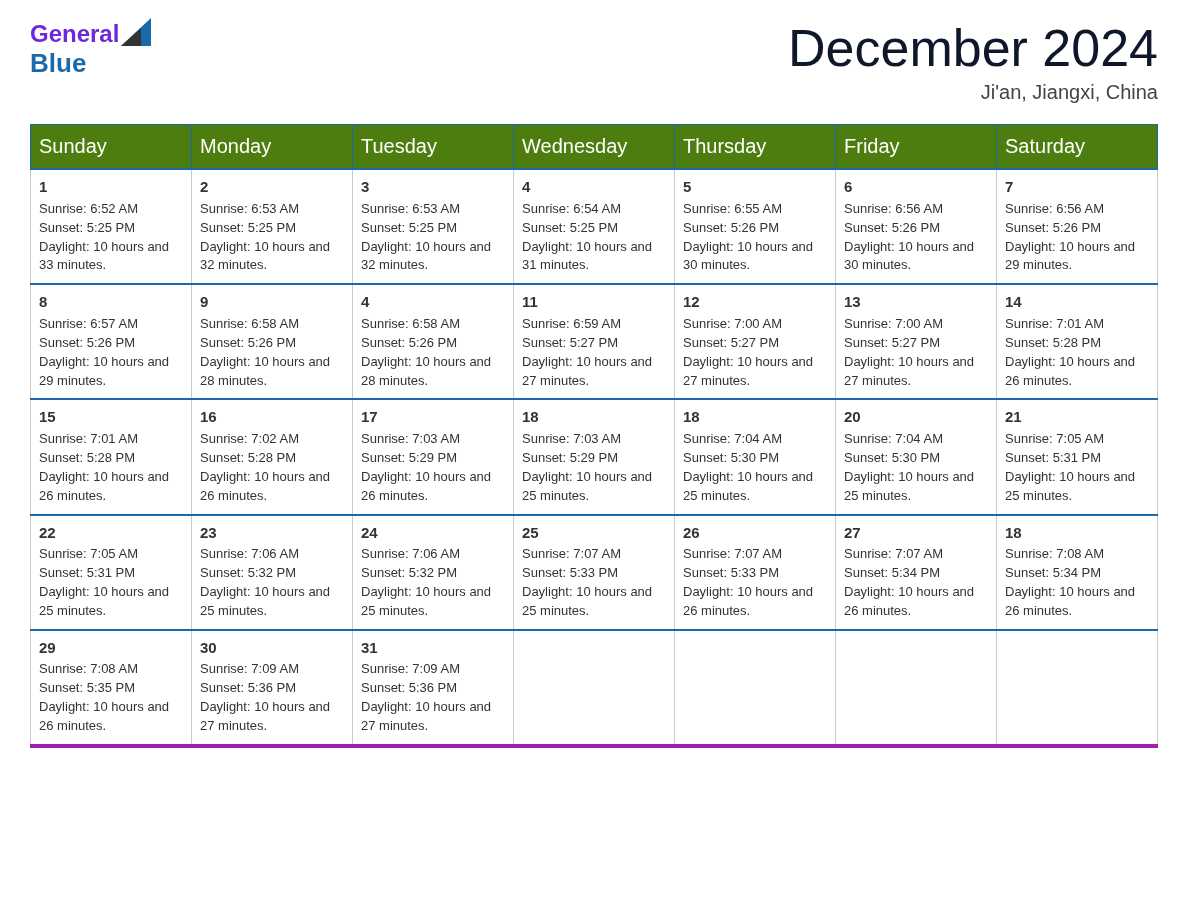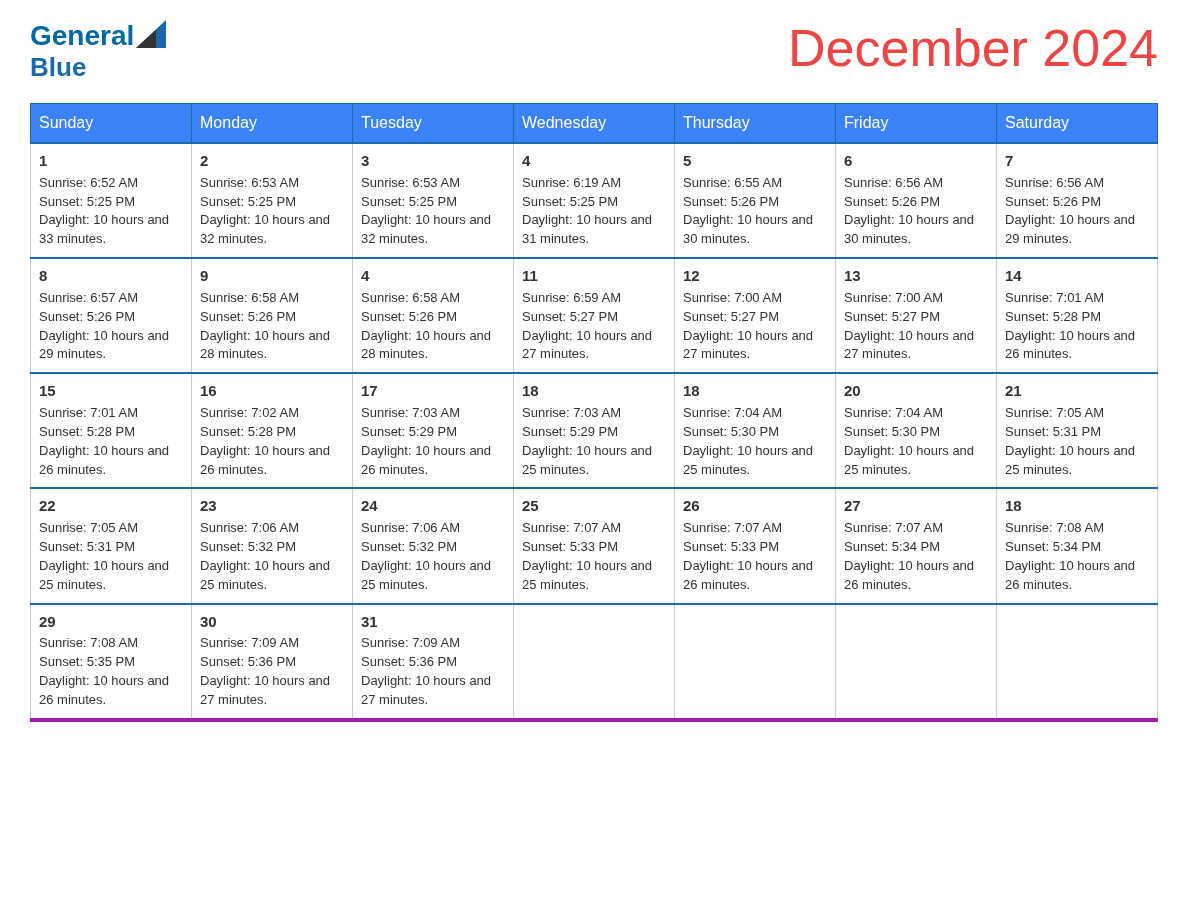--- a/index.html
+++ b/index.html
@@ -15,59 +15,59 @@
       justify-content: space-between;
       align-items: flex-start;
       margin-bottom: 20px;
     }
     .logo {
       display: flex;
       align-items: center;
       gap: 0;
     }
     .logo-text {
-      font-size: 28px;
+      font-size: 24px;
       font-weight: bold;
-      color: #0369a1;
+      color: #6d28d9;
     }
     .logo-blue {
       color: #1a6aab;
       font-size: 26px;
       font-weight: bold;
     }
     .logo-icon {
       width: 30px;
       height: 28px;
       margin-left: 2px;
       margin-top: -4px;
     }
     .title-block {
       text-align: right;
     }
     .month-title {
       font-size: 52px;
       font-weight: normal;
-      color: #ef4444;
+      color: #0f172a;
       line-height: 1.1;
     }
     .location {
       font-size: 20px;
       color: #444;
       margin-top: 4px;
     }
     table {
       width: 100%;
       border-collapse: collapse;
       table-layout: fixed;
     }
     thead tr th {
-      background-color: #3b82f6;
+      background-color: #4d7c0f;
       color: #fff;
       padding: 10px 8px;
-      font-size: 16px;
+      font-size: 20px;
       font-weight: normal;
       text-align: left;
       border: 1px solid #1a6aab;
     }
     tbody tr td {
       vertical-align: top;
       padding: 6px 8px 8px 8px;
       font-size: 13px;
       color: #333;
       border: 1px solid #ccc;
@@ -111,41 +111,42 @@
         <svg class="logo-icon" viewBox="0 0 30 28" xmlns="http://www.w3.org/2000/svg">
           <polygon points="0,28 30,0 30,28" fill="#1a6aab"></polygon>
           <polygon points="0,28 20,10 20,28" fill="#333"></polygon>
         </svg>
       </div>
       <span class="logo-blue">Blue</span>
     </div>
   </div>
   <div class="title-block">
     <div class="month-title">December 2024</div>
+    <div class="location">Ji'an, Jiangxi, China</div>
   </div>
 </div>
 
 <table>
   <thead>
     <tr>
     <th>Sunday</th>
         <th>Monday</th>
         <th>Tuesday</th>
         <th>Wednesday</th>
         <th>Thursday</th>
         <th>Friday</th>
         <th>Saturday</th>
       </tr>
   </thead>
   <tbody id="calendar-body">
   <tr>
         <td><span class="day-num">1</span><span>Sunrise: 6:52 AM</span><br><span>Sunset: 5:25 PM</span><br><span>Daylight: 10 hours and 33 minutes.</span></td>
         <td><span class="day-num">2</span><span>Sunrise: 6:53 AM</span><br><span>Sunset: 5:25 PM</span><br><span>Daylight: 10 hours and 32 minutes.</span></td>
         <td><span class="day-num">3</span><span>Sunrise: 6:53 AM</span><br><span>Sunset: 5:25 PM</span><br><span>Daylight: 10 hours and 32 minutes.</span></td>
-        <td><span class="day-num">4</span><span>Sunrise: 6:19 AM</span><br><span>Sunset: 5:25 PM</span><br><span>Daylight: 10 hours and 31 minutes.</span></td>
+        <td><span class="day-num">4</span><span>Sunrise: 6:54 AM</span><br><span>Sunset: 5:25 PM</span><br><span>Daylight: 10 hours and 31 minutes.</span></td>
         <td><span class="day-num">5</span><span>Sunrise: 6:55 AM</span><br><span>Sunset: 5:26 PM</span><br><span>Daylight: 10 hours and 30 minutes.</span></td>
         <td><span class="day-num">6</span><span>Sunrise: 6:56 AM</span><br><span>Sunset: 5:26 PM</span><br><span>Daylight: 10 hours and 30 minutes.</span></td>
         <td><span class="day-num">7</span><span>Sunrise: 6:56 AM</span><br><span>Sunset: 5:26 PM</span><br><span>Daylight: 10 hours and 29 minutes.</span></td>
       </tr>
       <tr>
         <td><span class="day-num">8</span><span>Sunrise: 6:57 AM</span><br><span>Sunset: 5:26 PM</span><br><span>Daylight: 10 hours and 29 minutes.</span></td>
         <td><span class="day-num">9</span><span>Sunrise: 6:58 AM</span><br><span>Sunset: 5:26 PM</span><br><span>Daylight: 10 hours and 28 minutes.</span></td>
         <td><span class="day-num">4</span><span>Sunrise: 6:58 AM</span><br><span>Sunset: 5:26 PM</span><br><span>Daylight: 10 hours and 28 minutes.</span></td>
         <td><span class="day-num">11</span><span>Sunrise: 6:59 AM</span><br><span>Sunset: 5:27 PM</span><br><span>Daylight: 10 hours and 27 minutes.</span></td>
         <td><span class="day-num">12</span><span>Sunrise: 7:00 AM</span><br><span>Sunset: 5:27 PM</span><br><span>Daylight: 10 hours and 27 minutes.</span></td>

